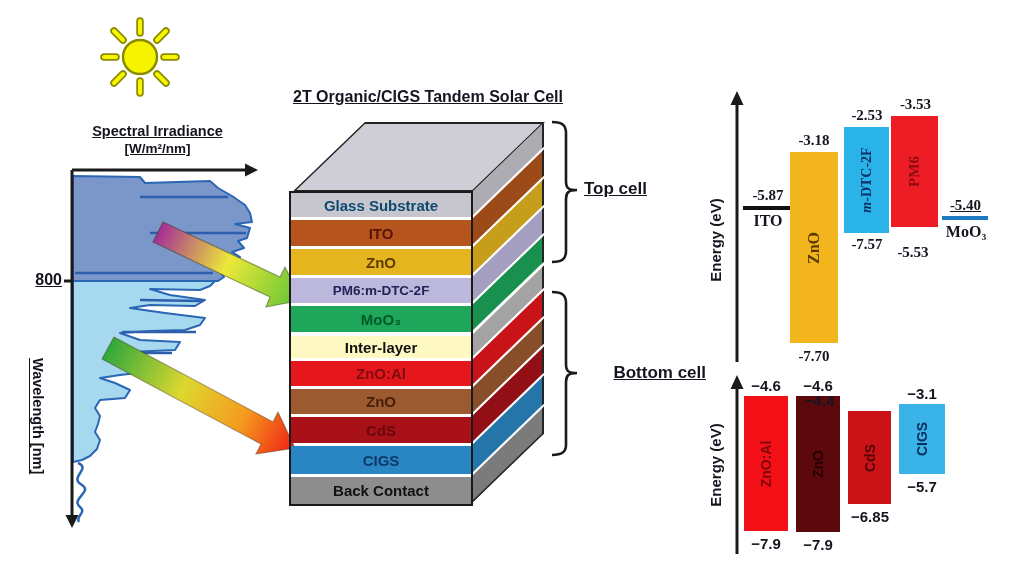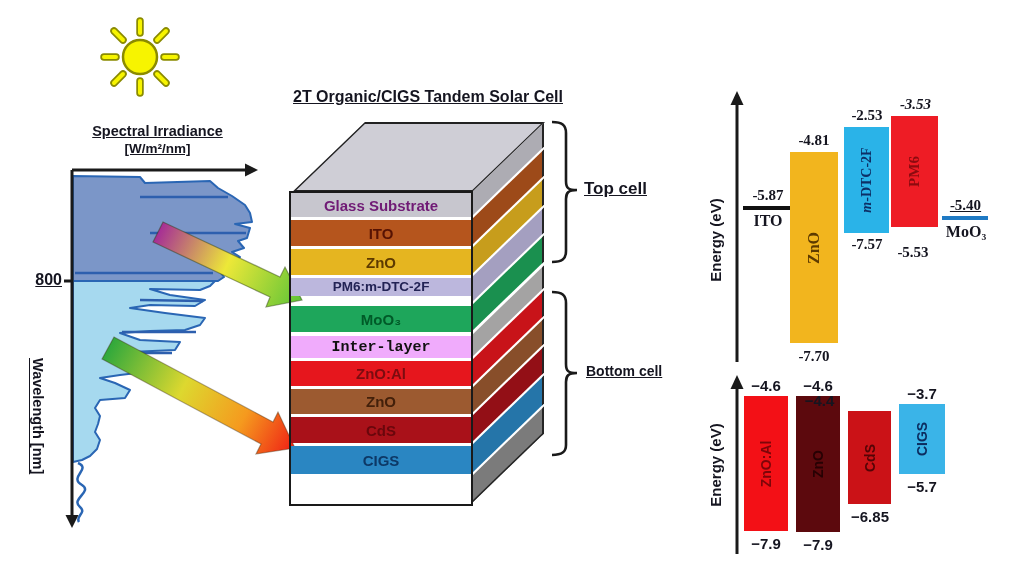--- a/index.html
+++ b/index.html
@@ -133,77 +133,80 @@
   <div class="side" style="top: 278px; height: 25px; background: rgb(188, 183, 221);"></div>
   <div class="side" style="top: 306px; height: 26px; background: rgb(30, 166, 91);"></div>
   <div class="side" style="top: 336px; height: 22px; background: rgb(189, 187, 187);"></div>
   <div class="side" style="top: 361px; height: 25px; background: rgb(230, 22, 29);"></div>
   <div class="side" style="top: 389px; height: 25px; background: rgb(156, 90, 48);"></div>
   <div class="side" style="top: 417px; height: 26px; background: rgb(169, 17, 25);"></div>
   <div class="side" style="top: 446px; height: 28px; background: rgb(42, 134, 194);"></div>
   <div class="side" style="top: 477px; height: 27px; border-bottom: 2px solid rgb(42, 42, 42); background: rgb(141, 141, 141);"></div>
 
   <div class="layer" style="top: 193px; height: 24px; background: rgb(199, 198, 206);">
-    <span style="color: #701a75;">Glass Substrate</span>
+    <span style="color: #0c4a6e;">Glass Substrate</span>
     </div>
   <div class="layer" style="top: 220px; height: 26px; background: rgb(181, 85, 29);">
     <span style="color: rgb(87, 19, 3);">ITO</span>
     </div>
   <div class="layer" style="top: 249px; height: 26px; background: rgb(229, 181, 32);">
     <span style="color: rgb(93, 58, 0);">ZnO</span>
     </div>
-  <div class="layer" style="top: 278px; height: 18px; background: rgb(188, 183, 221);">
+  <div class="layer" style="top: 278px; height: 25px; background: rgb(188, 183, 221);">
     <span style="font-size: 13.5px; color: rgb(35, 35, 85);">PM6:m-DTC-2F</span>
     </div>
   <div class="layer" style="top: 306px; height: 26px; background: rgb(30, 166, 91);">
     <span style="color: rgb(0, 90, 40);">MoO₃</span>
     </div>
-  <div class="layer" style="top: 336px; height: 22px; background: #f0abfc; font-family: Liberation Mono, monospace;">
+  <div class="layer" style="top: 336px; height: 22px; background: #fef9c3;">
     <span style="color: rgb(17, 17, 17);">Inter-layer</span>
     </div>
   <div class="layer" style="top: 361px; height: 25px; background: rgb(230, 22, 29);">
     <span style="color: rgb(124, 12, 16);">ZnO:Al</span>
     </div>
   <div class="layer" style="top: 389px; height: 25px; background: rgb(156, 90, 48);">
     <span style="color: rgb(67, 32, 10);">ZnO</span>
     </div>
   <div class="layer" style="top: 417px; height: 26px; background: rgb(169, 17, 25);">
     <span style="color: rgb(105, 7, 12);">CdS</span>
     </div>
   <div class="layer" style="top: 446px; height: 28px; background: rgb(42, 134, 194);">
     <span style="color: rgb(13, 56, 102);">CIGS</span>
     </div>
+  <div class="layer" style="top: 477px; height: 27px; background: rgb(141, 141, 141);">
+    <span style="color: rgb(17, 17, 17);">Back Contact</span>
+    </div>
 
   <div class="stack-outline"></div>
 
   <div class="abs b" style="left:584px; top:179px; width:90px; font-size:17px;">Top cell</div>
-  <div class="abs b" style="left:586px; top:363px; width:120px; font-size:14px;">Bottom cell</div>
+  <div class="abs b" style="left:586px; top:363px; width:120px; font-size:17px;text-align:right;">Bottom cell</div>
 
   <div class="vlabel" style="left:652px; top:230px;">Energy (eV)</div>
 
   <div class="abs" style="left: 743px; top: 206px; width: 50px; height: 3.5px; z-index: 2; background: rgb(17, 17, 17);"></div>
   <div class="lvl-num serif" style="left:738px; top:187px; width:60px;">-5.87</div>
   <div class="lvl-num serif" style="left:738px; top:212px; width:60px; font-size:16px;">ITO</div>
 
   <div class="bar" style="left: 790px; top: 152px; width: 48px; height: 191px; background: rgb(242, 181, 30);">
     <span class="rot serif" style="font-size: 16px; color: rgb(93, 58, 0);">ZnO</span>
     </div>
-  <div class="lvl-num serif" style="left:784px; top:132px; width:60px;">-4.81</div>
+  <div class="lvl-num serif" style="left:784px; top:132px; width:60px;">-3.18</div>
   <div class="lvl-num serif" style="left:784px; top:348px; width:60px;text-align:center;">-7.70</div>
 
   <div class="bar" style="left: 844px; top: 127px; width: 45px; height: 106px; background: rgb(42, 179, 232);">
     <span class="rot serif" style="font-size: 14px; color: rgb(13, 47, 102);"><i>m</i><span>-DTC-2F</span></span>
     </div>
   <div class="lvl-num serif" style="left:838px; top:107px; width:58px;">-2.53</div>
   <div class="lvl-num serif" style="left:838px; top:236px; width:58px;">-7.57</div>
 
   <div class="bar" style="left: 891px; top: 116px; width: 47px; height: 111px; background: rgb(238, 28, 37);">
     <span class="rot serif" style="font-size: 15px; color: rgb(140, 11, 16);">PM6</span>
     </div>
-  <div class="lvl-num serif" style="left:888px; top:96px; width:55px;font-style:italic;">-3.53</div>
+  <div class="lvl-num serif" style="left:888px; top:96px; width:55px;">-3.53</div>
   <div class="lvl-num serif" style="left:884px; top:244px; width:58px;">-5.53</div>
 
   <div class="abs" style="left: 942px; top: 216px; width: 46px; height: 4px; z-index: 2; background: rgb(31, 122, 196);"></div>
   <div class="lvl-num serif" style="left:938px; top:197px; width:55px; text-decoration:underline;">-5.40</div>
   <div class="lvl-num serif" style="left:936px; top:223px; width:60px; font-size:16px;">MoO₃</div>
 
   <div class="vlabel" style="left:652px; top:455px;">Energy (eV)</div>
 
   <div class="bar" style="left: 744px; top: 396px; width: 44px; height: 135px; background: rgb(243, 16, 22);">
     <span class="rot" style="font-size: 14px; color: rgb(126, 5, 9);">ZnO:Al</span>
@@ -219,16 +222,16 @@
 
   <div class="bar" style="left: 848px; top: 411px; width: 43px; height: 93px; background: rgb(203, 18, 23);">
     <span class="rot" style="font-size: 14px; color: rgb(84, 4, 6);">CdS</span>
     </div>
   <div class="lvl-num" style="left:792px; top:392px; width:55px;">−4.4</div>
   <div class="lvl-num" style="left:840px; top:508px; width:60px;">−6.85</div>
 
   <div class="bar" style="left: 899px; top: 404px; width: 46px; height: 70px; background: rgb(58, 180, 232);">
     <span class="rot" style="font-size: 14px; color: rgb(12, 45, 96);">CIGS</span>
     </div>
-  <div class="lvl-num" style="left:894px; top:385px; width:56px;">−3.7</div>
+  <div class="lvl-num" style="left:894px; top:385px; width:56px;">−3.1</div>
   <div class="lvl-num" style="left:894px; top:478px; width:56px;">−5.7</div>
 
 </div>
 
 </body></html>

